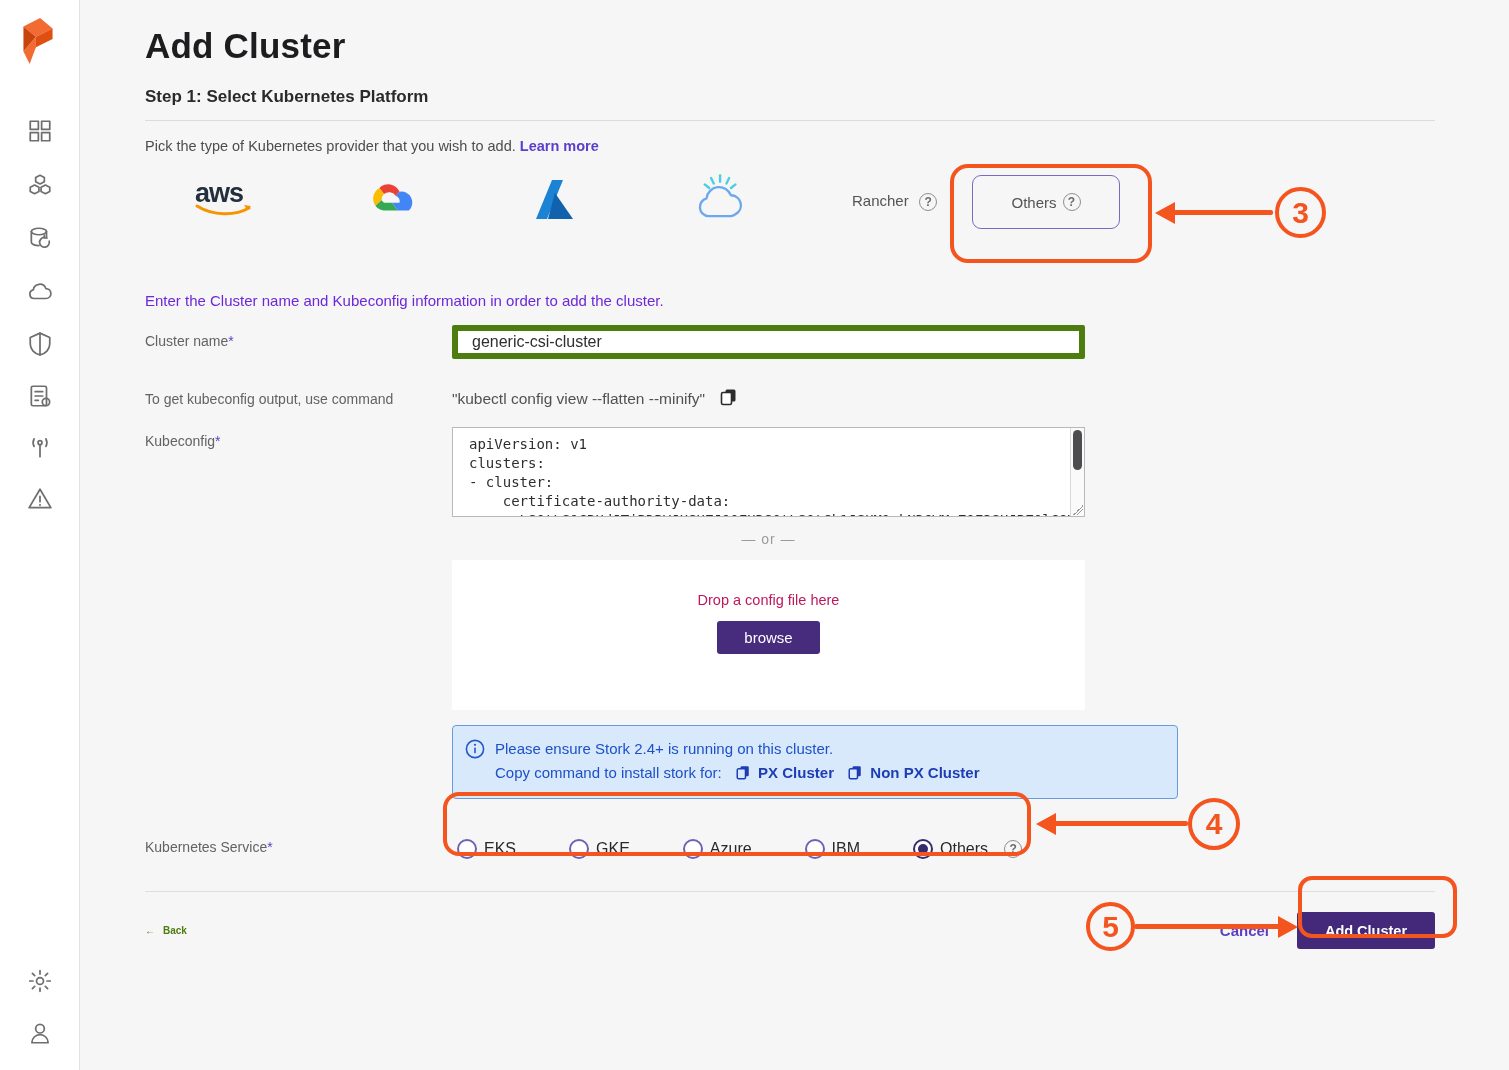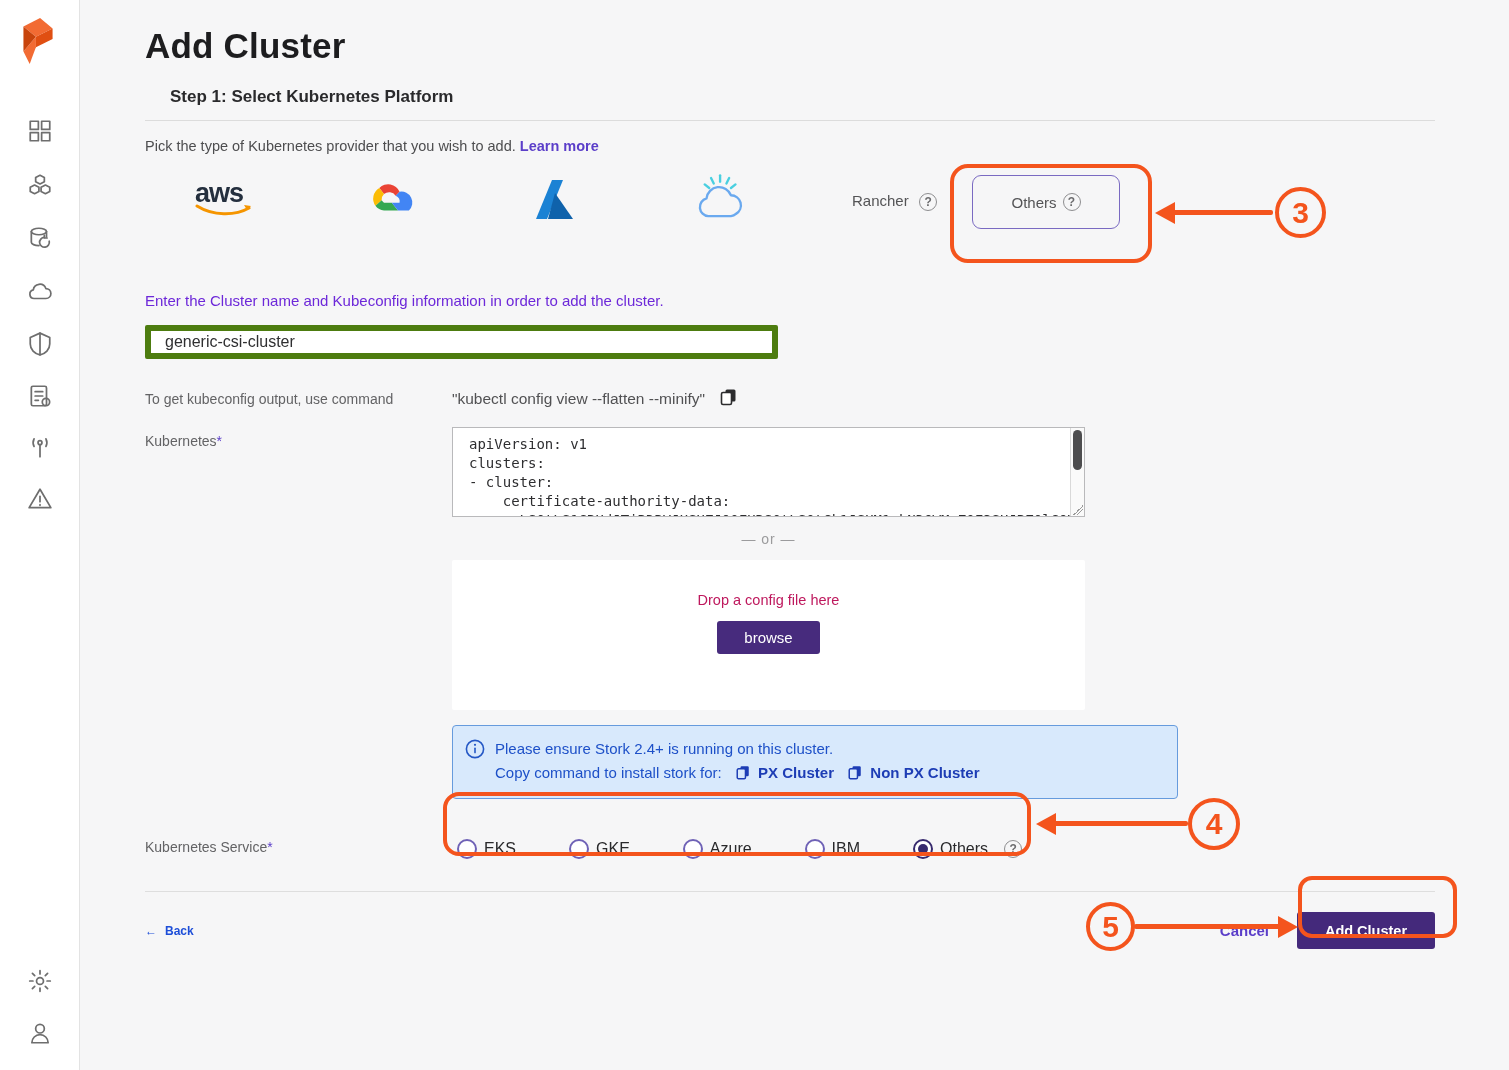--- a/index.html
+++ b/index.html
@@ -13,21 +13,21 @@
     background:#ffffff; border-right:1px solid #e3e3e3; z-index:2; }
   .logo { position:absolute; left:16px; top:16px; cursor:pointer; }
   .side-icon { position:absolute; left:50%; transform:translateX(-50%);
     width:26px; height:26px; color:#6e6e6e; cursor:pointer; }
   .side-icon svg { width:100%; height:100%; stroke:#6e6e6e; fill:none;
     stroke-width:1.6; stroke-linecap:round; stroke-linejoin:round; }
   
   .content { position:absolute; left:81px; top:0; right:0; bottom:0;
     padding:26px 74px 0 64px; }
   h1.page-title { font-size:35px; font-weight:700; color:#1d1d1f; letter-spacing:.2px; }
-  .step-title { margin-top:21px; font-size:17px; font-weight:700; color:#2a2a2c;margin-left:25px; }
+  .step-title { margin-top:21px; font-size:17px; font-weight:700; color:#2a2a2c; }
   .hr { border-bottom:1px solid #dcdcdc; margin-top:13px; }
   .intro { margin-top:17px; font-size:14.5px; color:#4d4d4f; }
   .intro a { color:#5b3ec9; font-weight:600; cursor:pointer; }
   
   .providers { position:relative; margin-top:0; height:112px; }
   .prov { position:absolute; cursor:pointer; }
   .aws-word { font-size:27px; font-weight:700; color:#242f3e; letter-spacing:-1px; line-height:22px; }
   .help-badge { display:inline-flex; width:18px; height:18px; border:1.4px solid #8e8e90;
     border-radius:50%; color:#6c6c6e; font-size:12px; font-weight:700;
     align-items:center; justify-content:center; vertical-align:middle; margin-left:6px; }
@@ -82,21 +82,21 @@
   .radio-group { display:flex; align-items:center; padding-left:5px; }
   .radio-item { display:flex; align-items:center; margin-right:53px; cursor:pointer; }
   .radio-circle { width:20px; height:20px; border-radius:50%; border:2px solid #6f62b6;
     background:#fff; margin-right:7px; flex:none; position:relative; }
   .radio-item.selected .radio-circle { border-color:#372a6e; }
   .radio-item.selected .radio-circle::after { content:""; position:absolute; left:3px; top:3px;
     width:10px; height:10px; border-radius:50%; background:#372a6e; }
   .radio-label { font-size:16px; color:#29292b; }
   .hr2 { border-bottom:1px solid #dedede; margin-top:32px; }
   .footer { margin-top:20px; display:flex; align-items:center; }
-  .back-link { color:#1d4ed8; font-size:12px; font-weight:600; cursor:pointer; }
+  .back-link { color:#4d7c0f; font-size:10px; font-weight:600; cursor:pointer; }
   .back-link .arr { margin-right:8px; font-weight:400; }
   .footer-right { margin-left:auto; display:flex; align-items:center; }
   .cancel-link { color:#5b3ec9; font-size:15px; font-weight:700; cursor:pointer; margin-right:28px; }
   .submit-btn { width:138px; height:37px; background:#44297b; color:#fff; border:none;
     border-radius:3px; font-size:14.5px; font-weight:700; cursor:pointer;
     font-family:"Liberation Sans", sans-serif; }
   
   .ann { position:absolute; z-index:5; pointer-events:none; }
   .ann-box { border:4px solid #f4541d; background:transparent; }
   .ann-line { background:#f4541d; border-radius:2px; }
@@ -239,41 +239,44 @@
     </div>
     <div class="prov others-box" style="left:827px; top:21px;">
       <span>Others</span>
       <span class="help-badge">?</span>
     </div>
   </div>
 
   <div class="form-intro">Enter the Cluster name and Kubeconfig information in order to add the cluster.</div>
 
   <div class="frow row-name">
+    <div class="flabel">
+      <span>Cluster name</span><span class="req">*</span>
+    </div>
     <div class="fcontrol">
       <input class="text-input" type="text" value="generic-csi-cluster" style="">
     </div>
   </div>
 
   <div class="frow row-cmd">
     <div class="flabel">To get kubeconfig output, use command</div>
     <div class="fcontrol">
       <span class="cmd-text">"kubectl config view --flatten --minify"</span>
       <span class="copy-icon">
         <svg width="17" height="18" viewBox="0 0 17 18">
           <rect x="5.5" y="1.5" width="10" height="12" rx="1.5" fill="#2c2c2e"></rect>
           <rect x="1.5" y="4.5" width="10" height="12" rx="1.5" fill="#fff" stroke="#2c2c2e" stroke-width="1.6"></rect>
         </svg>
       </span>
     </div>
   </div>
 
   <div class="frow row-kube">
     <div class="flabel" style="padding-top:6px">
-      <span>Kubernetes</span><span class="req">*</span>
+      <span>Kubeconfig</span><span class="req">*</span>
     </div>
     <div class="fcontrol">
       <div class="kube-box">
         <pre><span>apiVersion: v1</span>
 <span>clusters:</span>
 <span>- cluster:</span>
 <span>    certificate-authority-data:</span>
 <span>      LS0tLS1CRUdJTiBDRVJUSUZJQ0FURS0tLS0tCk1JSUM1ekNDQWMrZ0F3SUJBZ0lCQVRBTkJna3Fo</span></pre>
         <div class="kube-scrollbar">
           <div class="kube-thumb"></div>

